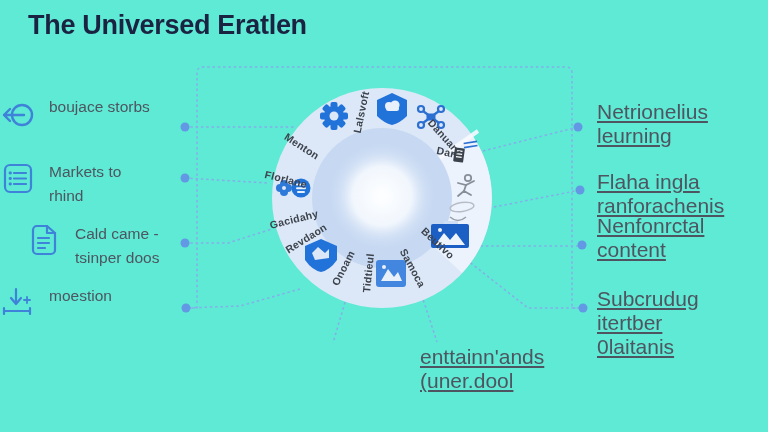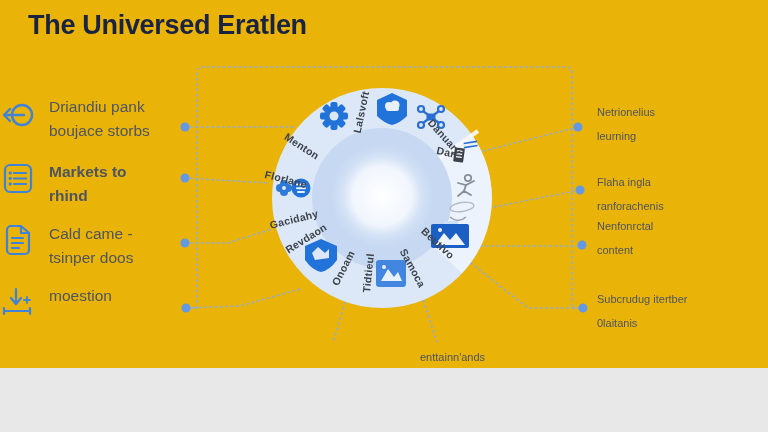--- a/index.html
+++ b/index.html
@@ -1,22 +1,22 @@
 <!DOCTYPE html>
 <html><head>
 <meta charset="utf-8">
 <style>
   html,body{margin:0;padding:0;background:#e8e8e8;}
-  .canvas{position:relative;width:768px;height:368px;background:#eab308;overflow:hidden;
+  .canvas{position:relative;width:768px;height:432px;background:#5eead4;overflow:hidden;
           font-family:"Liberation Sans",sans-serif;}
   .page-title{position:absolute;left:28px;top:10px;font-size:27px;font-weight:700;
               color:#1b2342;letter-spacing:-0.3px;}
   .side-item{position:absolute;display:flex;gap:13px;align-items:flex-start;}
   .side-item .txt{font-size:15.5px;line-height:24px;color:#4e5560;}
-  .plain-label{position:absolute;font-size:11px;line-height:24px;color:#4e5560;}
+  .plain-label{position:absolute;font-size:21px;line-height:24px;color:#4e5560;text-decoration:underline;}
   .icon-box{width:36px;height:36px;flex:0 0 36px;}
   svg.overlay{position:absolute;left:0;top:0;}
   .ring-label{position:absolute;font-size:10.5px;font-weight:700;color:#3d434c;
               letter-spacing:0.3px;white-space:nowrap;}
 </style>
 </head>
 <body>
 
 <div class="canvas">
 
@@ -163,38 +163,37 @@
   <div class="ring-label" style="left:438px;top:243px;transform:translate(-50%,-50%) rotate(43deg);">Beutivo</div>
   <div class="ring-label" style="left:445px;top:137px;transform:translate(-50%,-50%) rotate(48deg);">Danuary</div>
   <div class="ring-label" style="left:447px;top:152px;transform:translate(-50%,-50%) rotate(12deg);">Dan</div>
 
   <div class="side-item" style="top:95px;">
     <svg class="icon-box" viewBox="0 0 36 36" fill="none" stroke="#3f82d9" stroke-width="2.4" stroke-linecap="round" stroke-linejoin="round">
       <circle cx="22" cy="20" r="10"></circle>
       <path d="M4,20 H24 M10,14 L4,20 L10,26"></path>
     </svg>
     <div class="txt">
-      <div>Driandiu pank</div>
       <div>boujace storbs</div>
     </div>
   </div>
 
-  <div class="side-item" style="top:160px;font-weight:bold;">
+  <div class="side-item" style="top:160px;">
     <svg class="icon-box" viewBox="0 0 36 36" fill="none" stroke="#3f82d9" stroke-width="2.2" stroke-linecap="round" stroke-linejoin="round">
       <rect x="5" y="5" width="26" height="27" rx="5"></rect>
       <path d="M14,13 H26 M14,18.5 H26 M14,24 H26"></path>
       <path d="M10,13 h0.5 M10,18.5 h0.5 M10,24 h0.5" stroke-width="2.8"></path>
     </svg>
     <div class="txt">
       <div>Markets to</div>
       <div>rhind</div>
     </div>
   </div>
 
-  <div class="side-item" style="top:222px;">
+  <div class="side-item" style="top:222px;padding-left:26px;">
     <svg class="icon-box" viewBox="0 0 36 36" fill="none" stroke="#3f82d9" stroke-width="2.2" stroke-linecap="round" stroke-linejoin="round">
       <path d="M7,8 a4,4 0 0 1 4,-4 h10 l8,7 v17 a4,4 0 0 1 -4,4 h-14 a4,4 0 0 1 -4,-4 Z"></path>
       <path d="M21,4 V11 H29"></path>
       <path d="M12,16 H23 M12,21 H23 M12,26 H19"></path>
     </svg>
     <div class="txt">
       <div>Cald came -</div>
       <div>tsinper doos</div>
     </div>
   </div>

